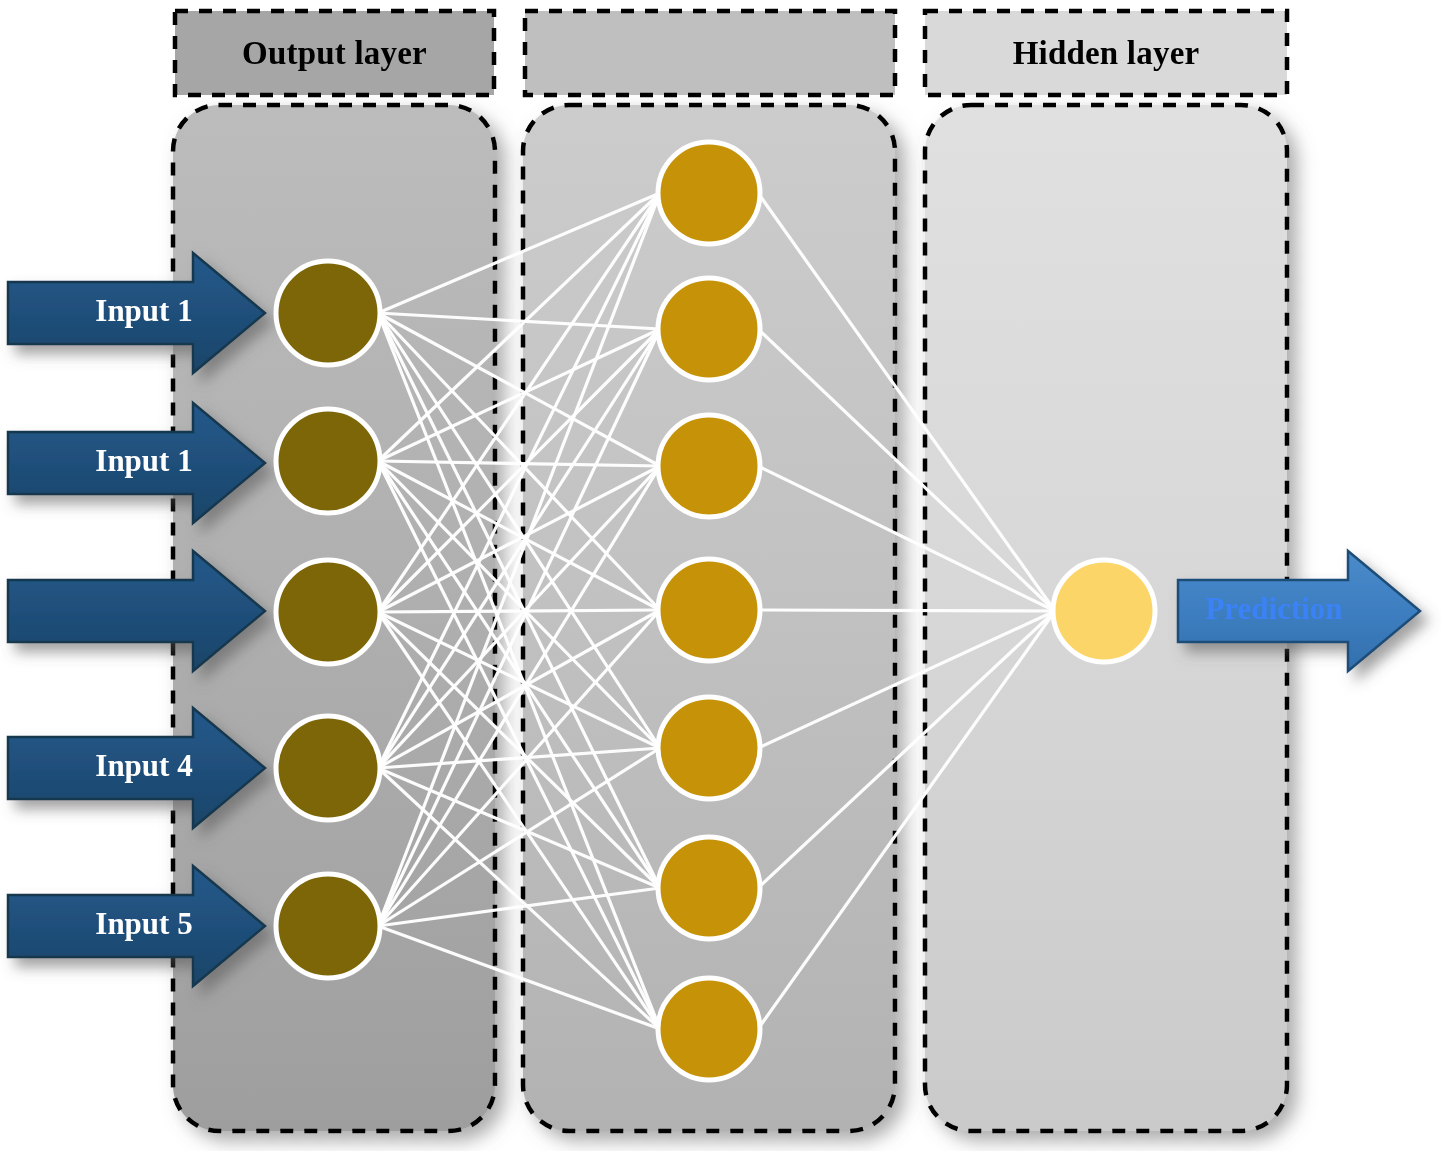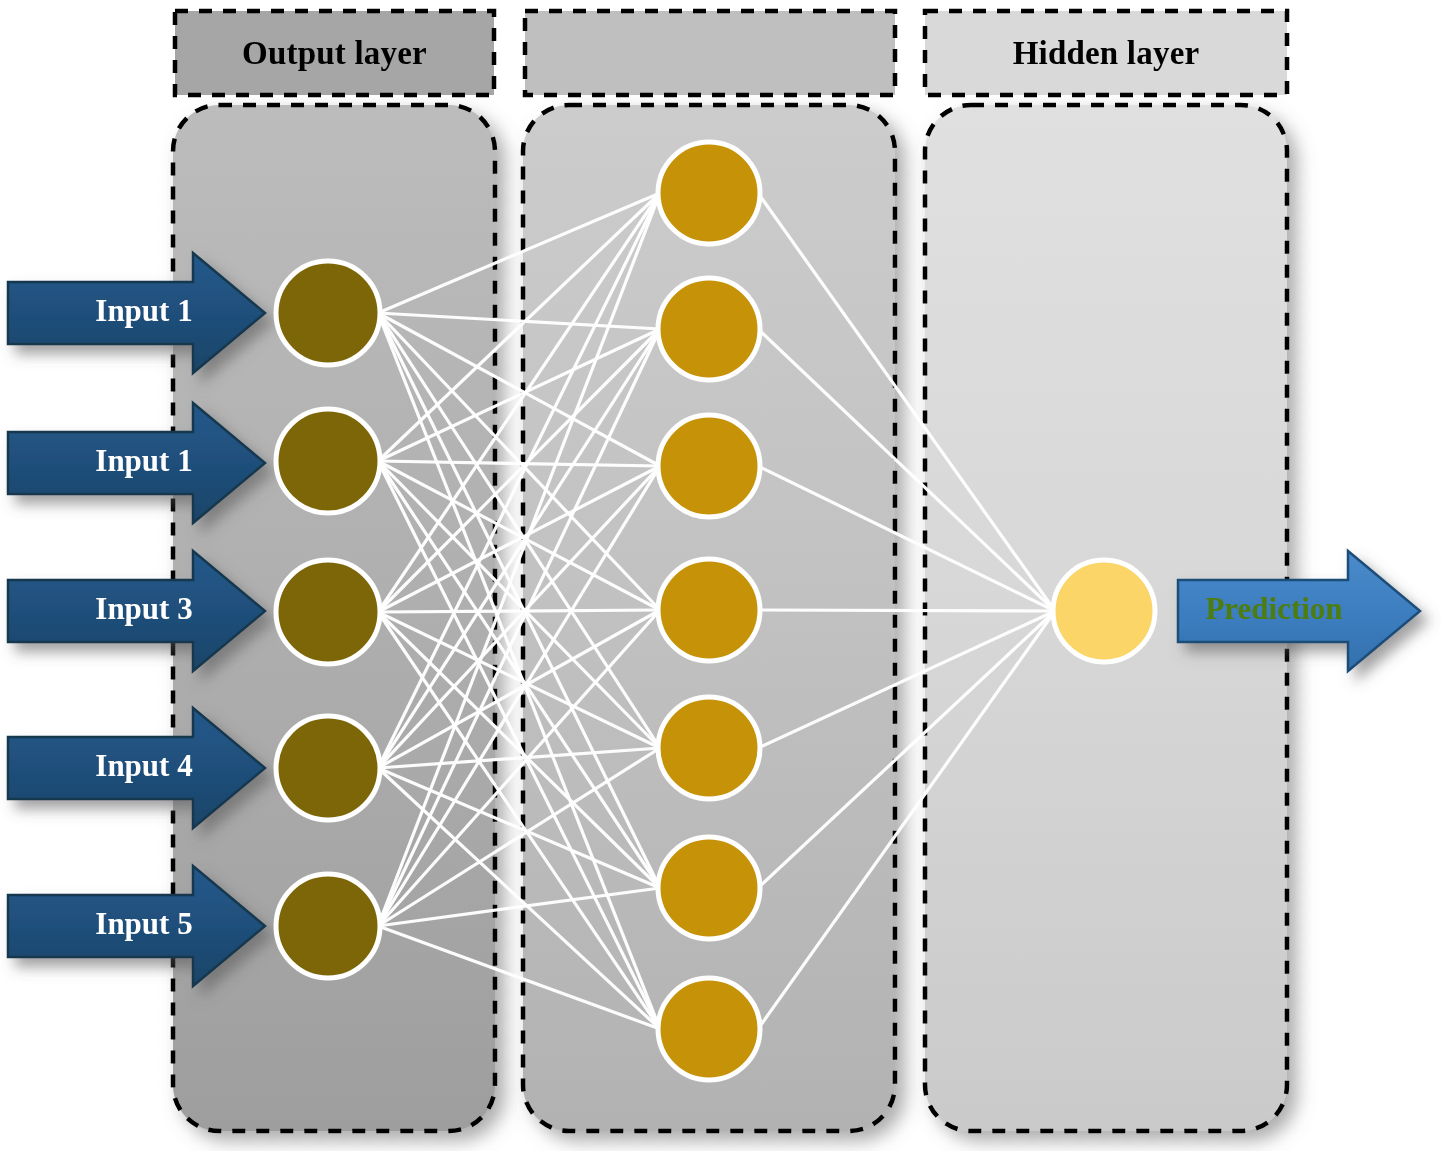--- a/index.html
+++ b/index.html
@@ -41,21 +41,21 @@
     color: #ffffff;
     font-weight: bold;
     font-size: 31px;
     white-space: nowrap;
     pointer-events: none;
     text-align: center;
     margin-left: 41px;
   }
   .pred-label {
     position: absolute;
-    color: #4d7c0f;
+    color: #3b82f6;
     font-weight: bold;
     font-size: 31px;
     white-space: nowrap;
     pointer-events: none;
     text-align: center;
   }
 </style>
 </head>
 <body>
 
@@ -186,19 +186,18 @@
         <rect x="525" y="11" width="370" height="84" fill="#BFBFBF" stroke="#000000" stroke-width="4.5" stroke-dasharray="13 11"></rect>
         <rect x="925" y="11" width="362" height="84" fill="#D9D9D9" stroke="#000000" stroke-width="4.5" stroke-dasharray="13 11"></rect>
       </g>
   </svg>
 
   <div class="layer-title" id="title-input" style="left: 175px; top: 11px; width: 319px; height: 84px;">Output layer</div>
   <div class="layer-title" id="title-output" style="left: 925px; top: 11px; width: 362px; height: 84px;">Hidden layer</div>
 
   <div class="arrow-label" style="left: 8px; top: 293px; width: 190px;">Input 1</div>
   <div class="arrow-label" style="left: 8px; top: 443px; width: 190px;">Input 1</div>
-  <div class="arrow-label" style="left: 8px; top: 591px; width: 190px;">Input 3</div>
   <div class="arrow-label" style="left: 8px; top: 748px; width: 190px; text-align: center;">Input 4</div>
   <div class="arrow-label" style="left: 8px; top: 906px; width: 190px;">Input 5</div>
 
   <div class="pred-label" style="left: 1184px; top: 591px; width: 180px;">Prediction</div>
 
 </div>
 
 </body></html>

